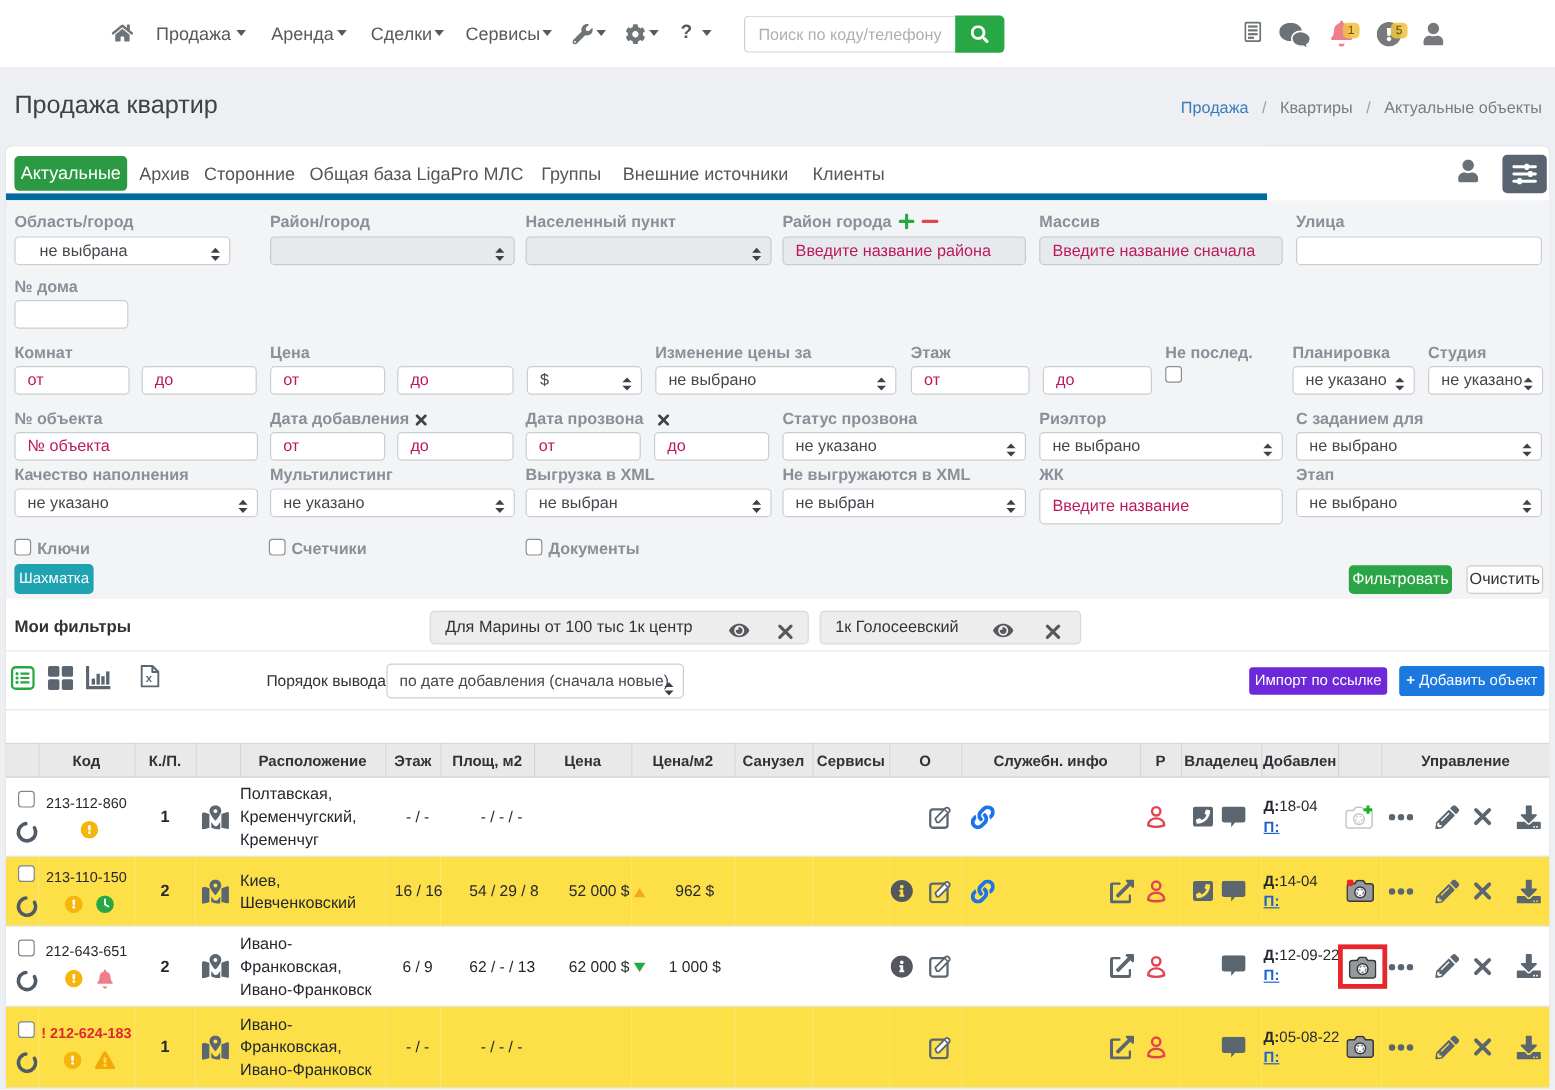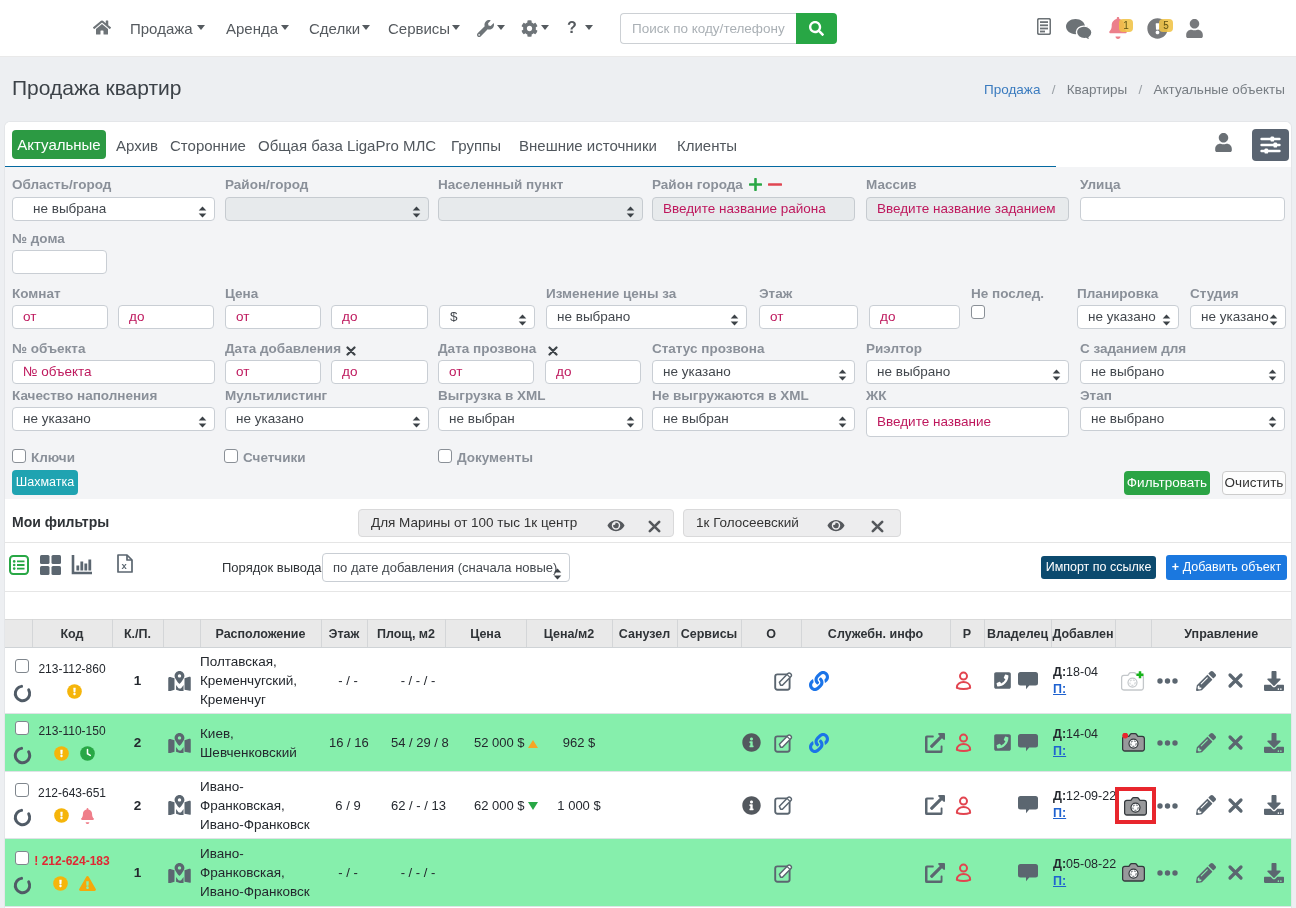--- a/index.html
+++ b/index.html
@@ -15,21 +15,21 @@
 #searchbtn { position:absolute; left:796px; top:13px; width:41px; height:31px; background:#28a745; border-radius:0 4px 4px 0; }
 .badge-y { position:absolute; width:14px; height:13px; background:rgba(240,195,70,0.88); border-radius:4px; color:#5f5213; font-size:10px; text-align:center; line-height:13px; }
 
 #band { position:absolute; top:57px; left:0; width:1296px; height:64px; background:#edeff2; }
 #title { position:absolute; left:12px; top:19px; font-size:21px; color:#3c4248; }
 #crumbs { position:absolute; right:11px; top:25px; font-size:13.5px; color:#9aa0a6; }
 #crumbs .c1 { color:#3a7bbf; } #crumbs .c2 { color:#777d83; }
 
 #card { position:absolute; top:121px; left:4px; width:1288px; height:787px; background:#fff; border:1px solid #e4e6e9; border-bottom:none; border-radius:6px 6px 0 0; }
 
-#tabs { position:absolute; top:0; left:0; width:1051px; height:45px; background:#fff; border-bottom:1px solid #0369a1; border-radius:6px 6px 0 0; }
+#tabs { position:absolute; top:0; left:0; width:1051px; height:45px; background:#fff; border-bottom:6px solid #0369a1; border-radius:6px 6px 0 0; }
 .tabbtn { position:absolute; left:7px; top:8px; width:94px; height:29px; background:#2c9a43; color:#fff; border-radius:4px; font-size:15px; text-align:center; line-height:29px; }
 .tab { position:absolute; top:15px; font-size:15px; color:#51575d; white-space:nowrap; }
 #slidersbtn { position:absolute; left:1247px; top:7px; width:37px; height:32px; background:#5a6471; border-radius:4px; }
 
 #filter { position:absolute; top:45px; left:0; width:1286px; height:332px; background:#f3f4f6; }
 .flabel { position:absolute; font-size:13.5px; font-weight:bold; color:#8a9099; white-space:nowrap; }
 .fld { position:absolute; height:24px; background:#fff; border:1px solid #c9ced4; border-radius:4px; font-size:13.5px; color:#43484e; line-height:22px; padding-left:10px; white-space:nowrap; overflow:hidden; }
 .fld.dis { background:#e7eaec; border-color:#c6cbd0; }
 .fld .ph, .ph { color:#be185d; }
 .sel:after { content:""; }
@@ -42,21 +42,21 @@
 
 #toolbar { position:absolute; top:421px; left:0; width:1286px; height:49px; background:#fff; border-bottom:1px solid #e6e6e6; }
 
 #selrow { position:absolute; top:470px; left:0; width:1286px; height:27px; background:#fff; }
 
 #tbl { position:absolute; top:619px; left:5px; width:1286px; border-collapse:collapse; table-layout:fixed; }
 #tbl th { background:#e9e9e9; border-top:1px solid #d9d9d9; border-bottom:1px solid #cfd3d6; border-right:1px solid #d4d6d8; font-size:12.5px; color:#2f3337; height:28px; font-weight:bold; padding:0; }
 #tbl th:last-child { border-right:none; }
 #tbl td { padding:0; vertical-align:middle; font-size:13.5px; color:#24282e; white-space:nowrap; }
 #tbl tr.r { border-bottom:1px solid #dfe3e6; }
-#tbl tr.g { background:#86efac;margin-top:24px; }
+#tbl tr.g { background:#fde047;margin-top:24px; }
 .loc { line-height:19px; }
 .codetxt { text-align:center; font-size:12px; }
 .badges { display:flex; justify-content:center; margin-top:7px; gap:11px; padding-left:4px; }
 .kp { text-align:center; font-weight:bold; }
 .ic { display:inline-block; vertical-align:middle; }
 .cbox { width:14px; height:14px; background:#fff; border:1.5px solid #7f868d; border-radius:3px; }
 </style>
 </head>
 <body>
 <div id="page">
@@ -137,21 +137,21 @@
               <path d="M1.5 16 H19.5"></path>
             </g>
             <rect x="10.5" y="1.4" width="3.6" height="5.2" rx="1.2" fill="#fff"></rect>
             <rect x="13.5" y="7.4" width="3.6" height="5.2" rx="1.2" fill="#fff"></rect>
             <rect x="4.5" y="13.4" width="3.6" height="5.2" rx="1.2" fill="#fff"></rect>
           </svg>
         </div>
 </div>
 <div id="filter">
 <div class="flabel" style="left:7px;top:10px">Область/город</div>
-<div class="fld sel" style="left:7px;top:30px;width:203px;padding-left:20px;">не выбрана<span class="arr"><svg width="9" height="12" viewBox="0 0 9 12">
+<div class="fld sel" style="left:7px;top:30px;width:180px;padding-left:20px;">не выбрана<span class="arr"><svg width="9" height="12" viewBox="0 0 9 12">
               <path d="M4.5 0.5 L8.3 4.6 H0.7 z" fill="#3c4247"></path>
               <path d="M4.5 11.5 L8.3 7.4 H0.7 z" fill="#3c4247"></path>
             </svg></span></div>
 <div class="flabel" style="left:220px;top:10px">Район/город</div>
 <div class="fld sel dis" style="left:220px;top:30px;width:204px;">&nbsp;<span class="arr"><svg width="9" height="12" viewBox="0 0 9 12">
               <path d="M4.5 0.5 L8.3 4.6 H0.7 z" fill="#3c4247"></path>
               <path d="M4.5 11.5 L8.3 7.4 H0.7 z" fill="#3c4247"></path>
             </svg></span></div>
 <div class="flabel" style="left:433px;top:10px">Населенный пункт</div>
 <div class="fld sel dis" style="left:433px;top:30px;width:205px;">&nbsp;<span class="arr"><svg width="9" height="12" viewBox="0 0 9 12">
@@ -160,21 +160,21 @@
             </svg></span></div>
 <div class="flabel" style="left:647px;top:10px">Район города</div>
 <svg class="abs" style="left:744px;top:11px" width="13" height="13" viewBox="0 0 13 13">
           <path d="M6.5 1 V12 M1 6.5 H12" stroke="#2aa745" stroke-width="2.6" stroke-linecap="round"></path>
         </svg>
 <svg class="abs" style="left:763px;top:11px" width="14" height="13" viewBox="0 0 14 13">
           <path d="M1 6.5 H13" stroke="#e04552" stroke-width="2.6" stroke-linecap="round"></path>
         </svg>
 <div class="fld dis" style="left:647px;top:30px;width:203px;"><span class="ph">Введите название района</span></div>
 <div class="flabel" style="left:861px;top:10px">Массив</div>
-<div class="fld dis" style="left:861px;top:30px;width:203px;"><span class="ph">Введите название заданием</span></div>
+<div class="fld dis" style="left:861px;top:30px;width:203px;"><span class="ph">Введите название сначала</span></div>
 <div class="flabel" style="left:1075px;top:10px">Улица</div>
 <div class="fld" style="left:1075px;top:30px;width:205px;"><span class="ph"></span></div>
 <div class="flabel" style="left:7px;top:64px">№ дома</div>
 <div class="fld" style="left:7px;top:83px;width:95px;"><span class="ph"></span></div>
 <div class="flabel" style="left:7px;top:119px">Комнат</div>
 <div class="fld" style="left:7px;top:138px;width:96px;"><span class="ph">от</span></div>
 <div class="fld" style="left:113px;top:138px;width:96px;"><span class="ph">до</span></div>
 <div class="flabel" style="left:220px;top:119px">Цена</div>
 <div class="fld" style="left:220px;top:138px;width:96px;"><span class="ph">от</span></div>
 <div class="fld" style="left:326px;top:138px;width:97px;"><span class="ph">до</span></div>
@@ -307,21 +307,21 @@
  <svg class="abs" style="left:112px;top:11px" width="16" height="19" viewBox="0 0 16 19">
           <path d="M1 1 h9 L15 6 V18 H1 z" fill="none" stroke="#5b6670" stroke-width="1.7" stroke-linejoin="round"></path>
           <path d="M10 1 V6 H15" fill="none" stroke="#5b6670" stroke-width="1.7" stroke-linejoin="round"></path>
           <text x="4.4" y="14.5" font-size="9.5" font-weight="bold" fill="#5b6670" font-family="Liberation Sans, sans-serif">x</text>
         </svg>
  <div class="abs" style="left:217px;top:17px;font-size:13px;color:#2f3337">Порядок вывода:</div>
  <div class="fld sel" style="left:317px;top:10px;width:248px;height:29px;line-height:27px;font-size:13px">по дате добавления (сначала новые)<span class="arr" style="top:8px"><svg width="9" height="12" viewBox="0 0 9 12">
               <path d="M4.5 0.5 L8.3 4.6 H0.7 z" fill="#3c4247"></path>
               <path d="M4.5 11.5 L8.3 7.4 H0.7 z" fill="#3c4247"></path>
             </svg></span></div>
- <div class="btn" style="left:1036px;top:13px;width:115px;height:23px;line-height:23px;background:#0c4a6e;border-radius:3px;font-size:12.5px">Импорт по ссылке</div>
+ <div class="btn" style="left:1036px;top:13px;width:115px;height:23px;line-height:23px;background:#6d28d9;border-radius:3px;font-size:12.5px">Импорт по ссылке</div>
  <div class="btn" style="left:1161px;top:12px;width:121px;height:25px;line-height:25px;background:#1b78df;border-radius:3px;font-size:12.5px"><b>+</b> Добавить объект</div>
 </div>
 </div>
 <table id="tbl">
       <colgroup>
         <col style="width:27px">
         <col style="width:80px">
         <col style="width:51px">
         <col style="width:37px">
         <col style="width:121px">

